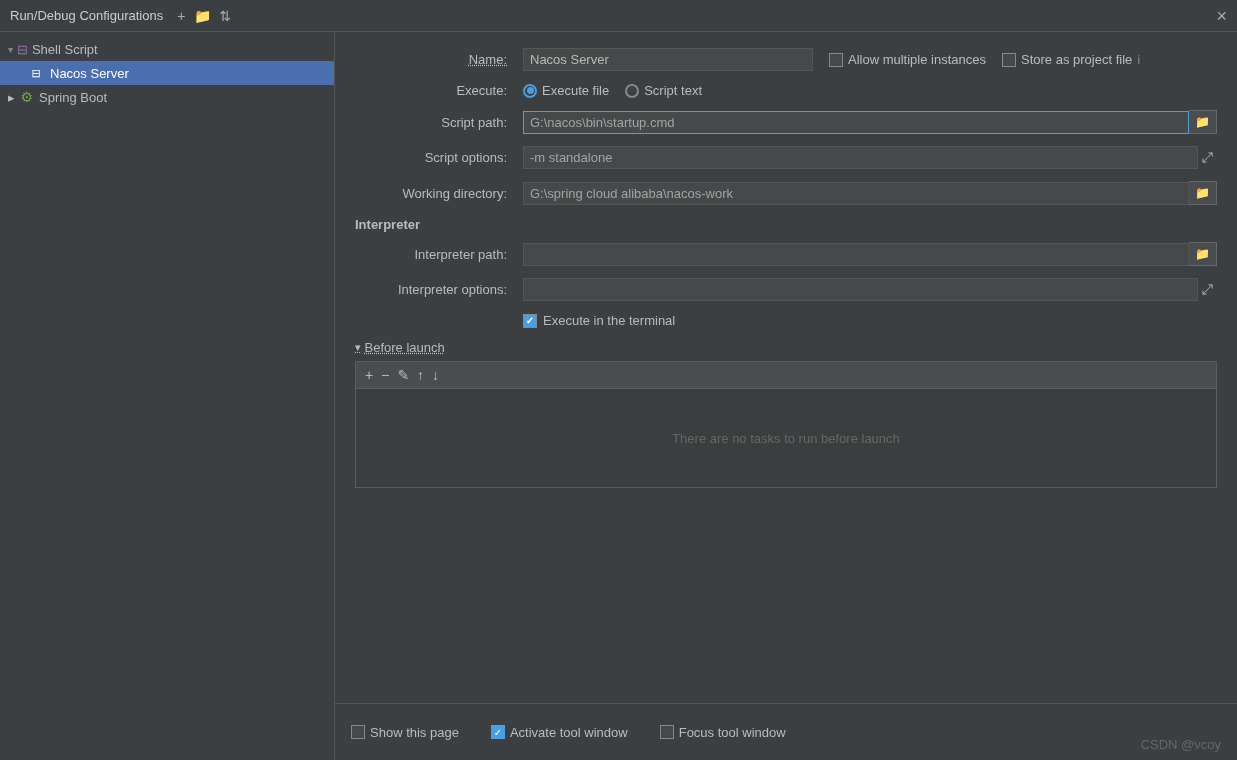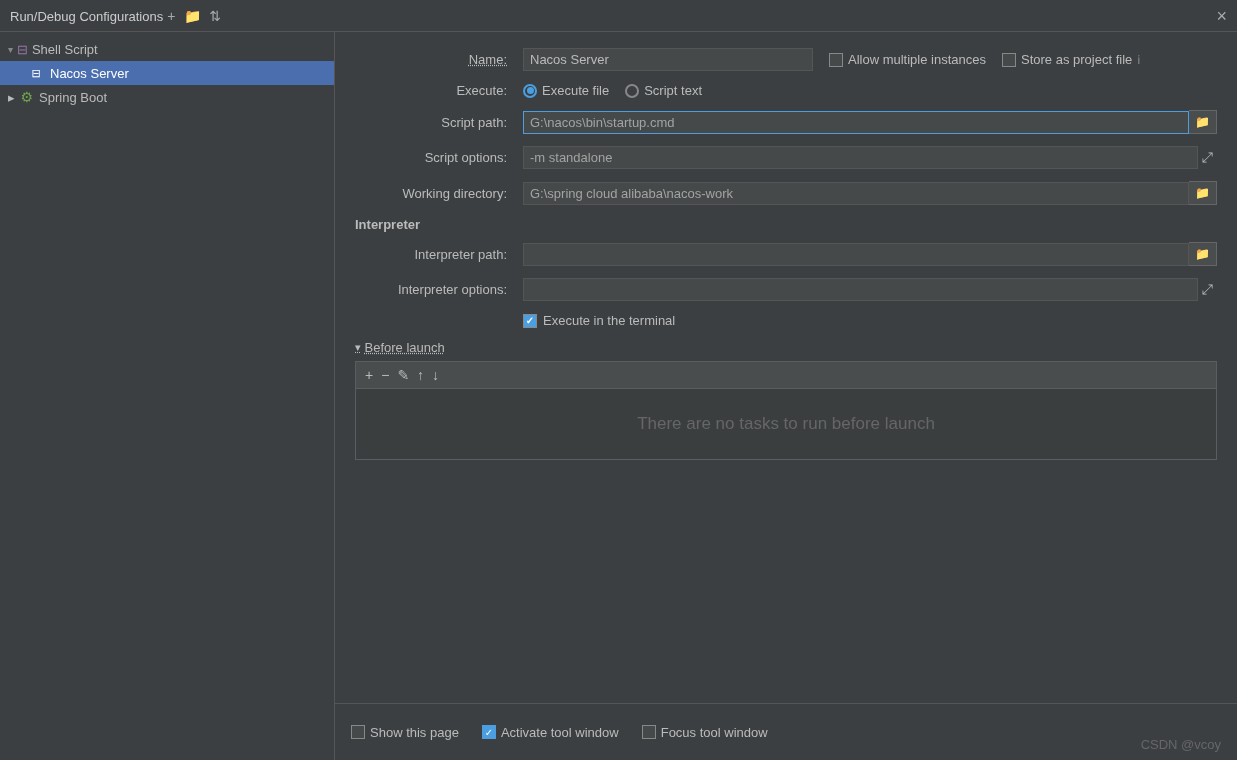--- a/index.html
+++ b/index.html
@@ -20,21 +20,22 @@
       display: flex;
       align-items: center;
       justify-content: space-between;
       background: #3c3f41;
       padding: 6px 10px;
       border-bottom: 1px solid #555;
       min-height: 32px;
     }
     .title-bar-left {
       display: flex;
-      align-items: flex-end;
+      align-items: center;
+      gap: 10px;
     }
     .title-text {
       color: #ccc;
       font-size: 13px;
     }
     .title-icons {
       display: flex;
       gap: 6px;
     }
     .title-icon {
@@ -304,41 +305,41 @@
       color: #bbb;
       cursor: pointer;
       font-size: 14px;
       padding: 2px 3px;
       display: flex;
       align-items: center;
     }
     .before-launch-content {
       border: 1px solid #5a5d5e;
       background: #3b3e3f;
-      height: 72px;
+      height: 100px;
       display: flex;
       align-items: center;
       justify-content: center;
       color: #666;
-      font-size: 17px;
+      font-size: 13px;
     }
 
     
     .bottom-bar {
       display: flex;
       align-items: center;
       justify-content: space-between;
       padding: 8px 16px;
       background: #3c3f41;
       border-top: 1px solid #555;
     }
     .bottom-left {
       display: flex;
       align-items: center;
-      gap: 23px;
+      gap: 32px;
     }
     .bottom-checkbox-row {
       display: flex;
       align-items: center;
       gap: 5px;
       cursor: pointer;
     }
     .checkbox-small {
       width: 14px;
       height: 14px;

